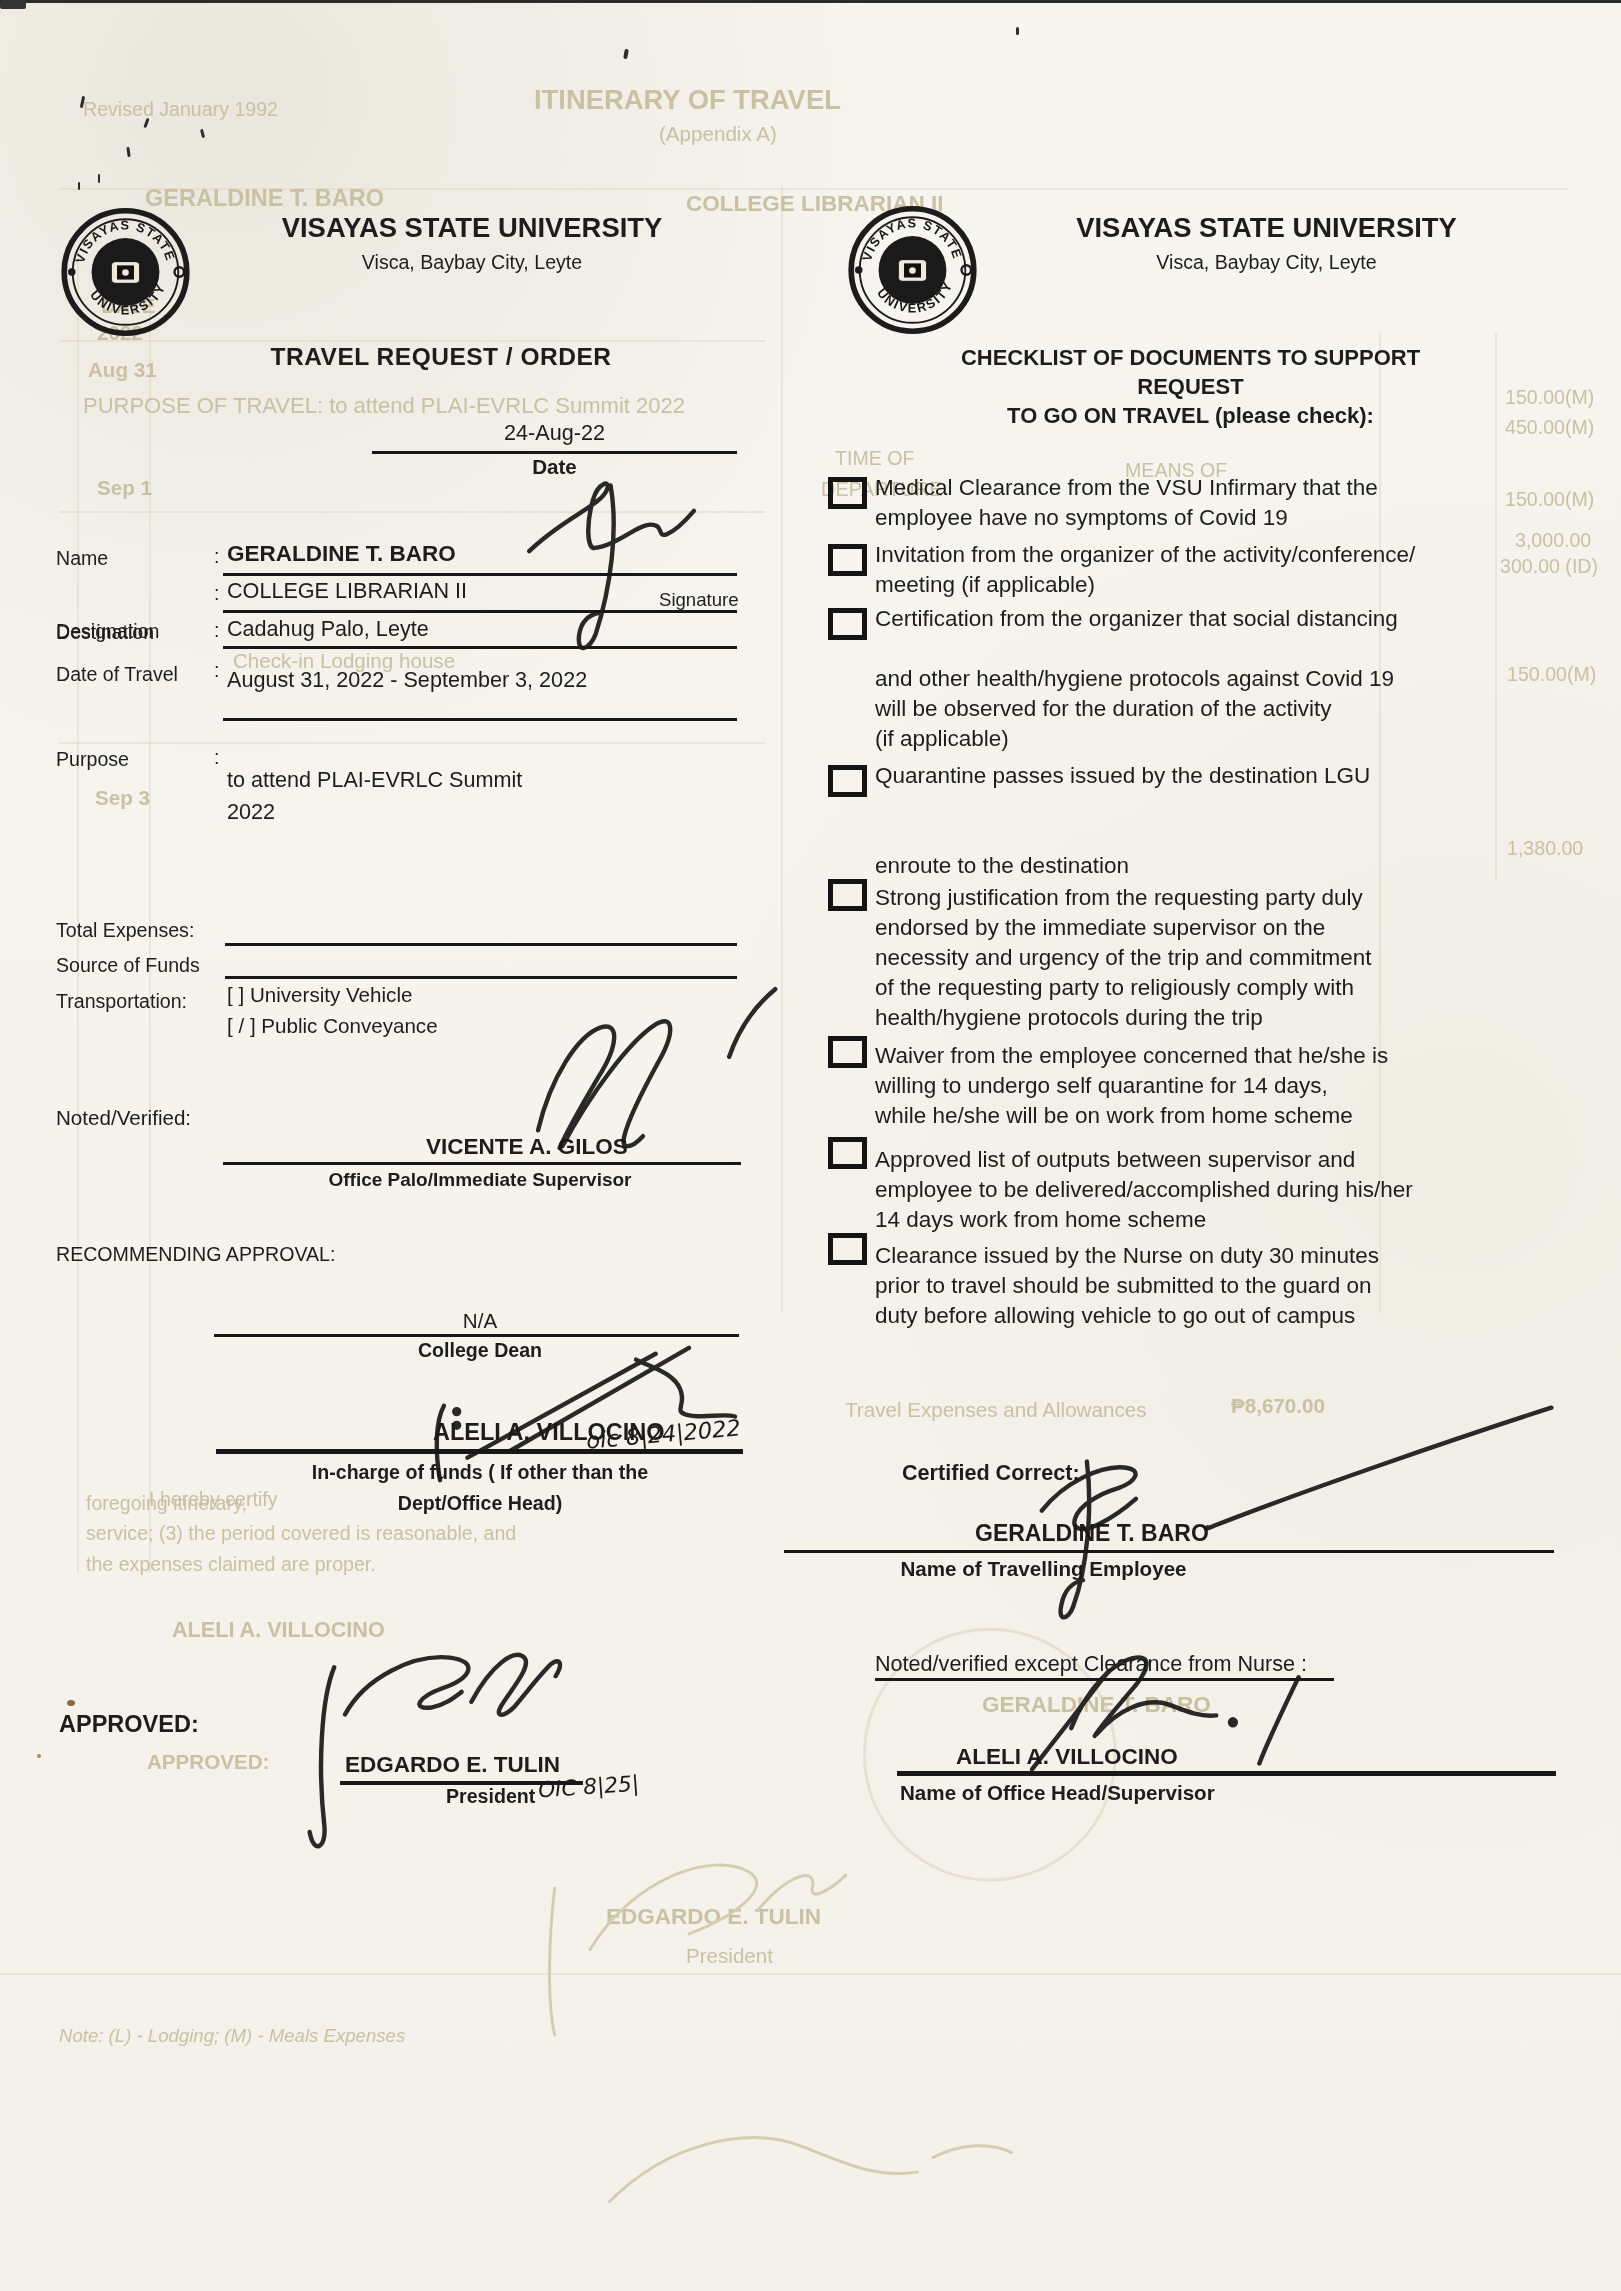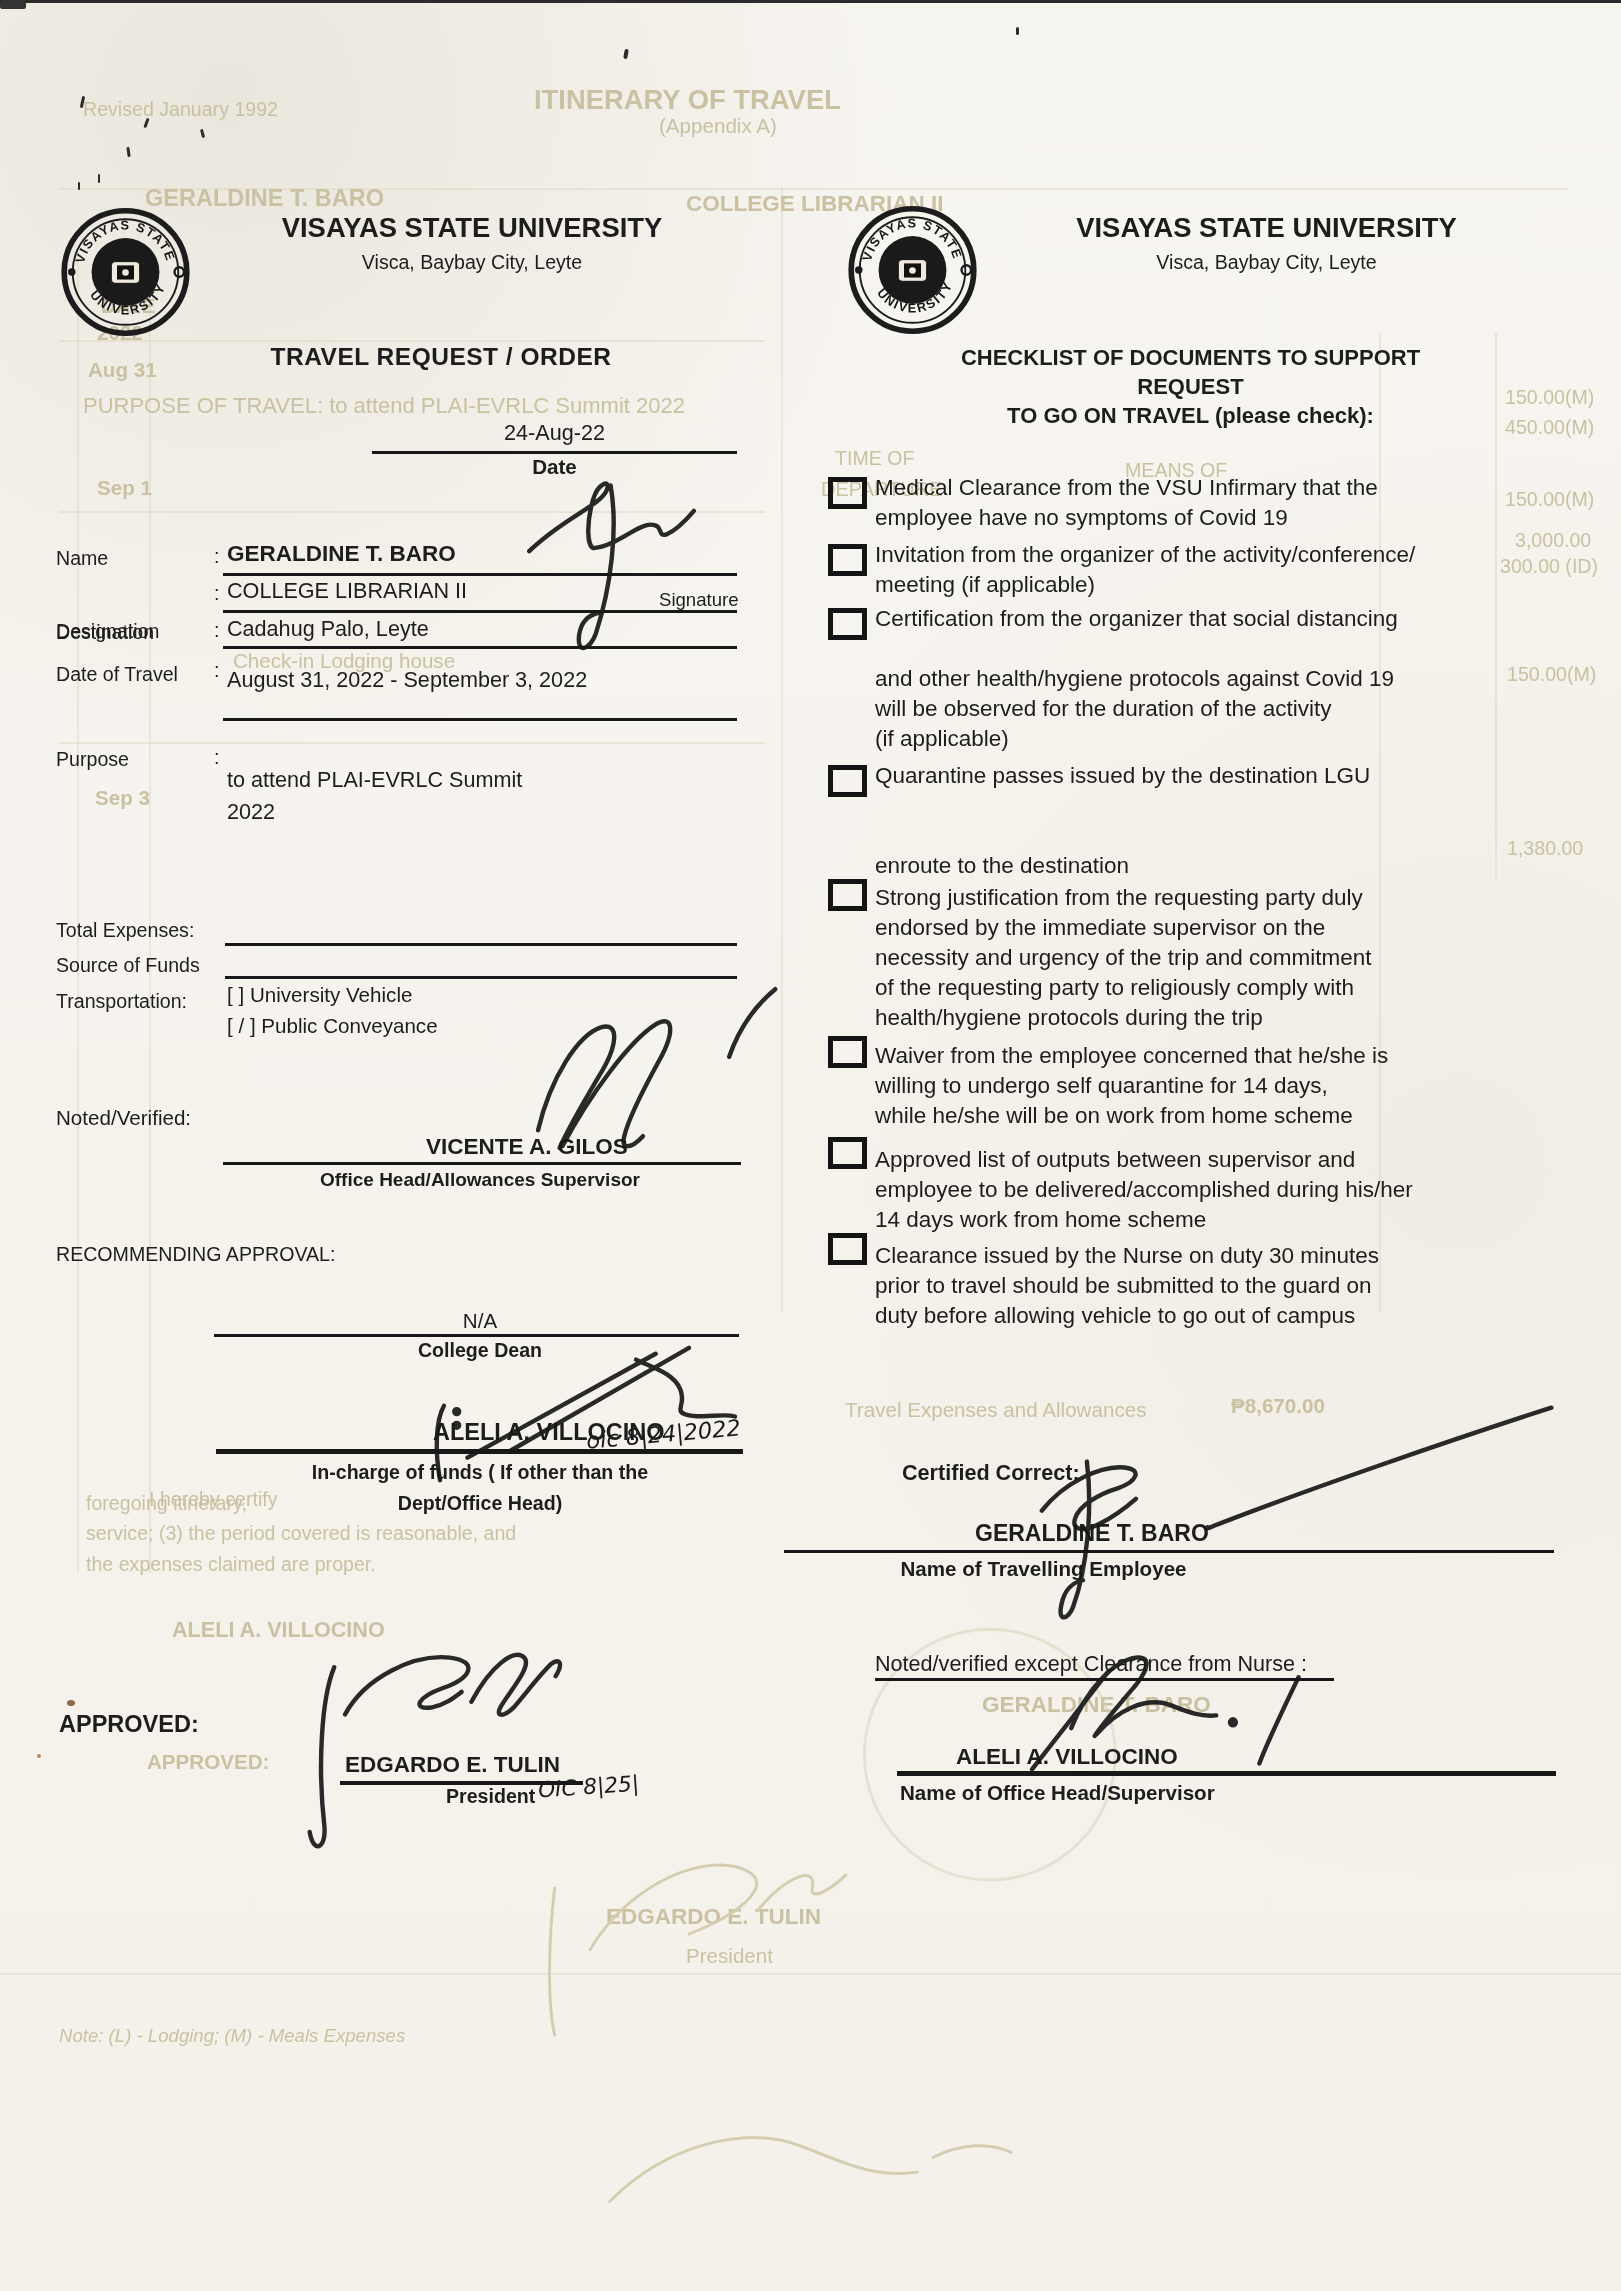--- a/index.html
+++ b/index.html
@@ -36,21 +36,21 @@
     <div class="gline-h" style="left:59px;top:511px;width:706px;"></div>
     <div class="gline-h" style="left:59px;top:742px;width:706px;"></div>
     <div class="gline-h" style="left:0px;top:1973px;width:1621px;"></div>
     <div class="gline-v" style="left:77px;top:250px;height:1323px;"></div>
     <div class="gline-v" style="left:149px;top:250px;height:1323px;"></div>
     <div class="gline-v" style="left:781px;top:186px;height:1127px;"></div>
     <div class="gline-v" style="left:1379px;top:333px;height:980px;"></div>
     <div class="gline-v" style="left:1495px;top:333px;height:549px;"></div>
   <div class="ghost" style="left: 83px; top: 98px; font-size: 19.6px;">Revised January 1992</div>
       <div class="ghost" style="left: 534px; top: 84px; font-size: 27.4px; font-weight: 700;">ITINERARY OF TRAVEL</div>
-      <div class="ghost" style="left: 659px; top: 114px; font-size: 20.6px;">(Appendix A)</div>
+      <div class="ghost" style="left: 659px; top: 122px; font-size: 20.6px;">(Appendix A)</div>
       <div class="ghost" style="left: 145px; top: 185px; font-size: 23.5px; font-weight: 700;">GERALDINE T. BARO</div>
       <div class="ghost" style="left: 686px; top: 191px; font-size: 22.5px; font-weight: 700;">COLLEGE LIBRARIAN II</div>
       <div class="ghost" style="left: 101px; top: 294px; font-size: 20.6px; font-weight: 700;">DATE</div>
       <div class="ghost" style="left: 97px; top: 321px; font-size: 20.6px; font-weight: 700;">2022</div>
       <div class="ghost" style="left: 88px; top: 358px; font-size: 20.6px; font-weight: 700;">Aug 31</div>
       <div class="ghost" style="left: 83px; top: 393px; font-size: 22px;">PURPOSE OF TRAVEL:  to attend PLAI-EVRLC Summit 2022</div>
       <div class="ghost" style="left: 97px; top: 476px; font-size: 20.6px; font-weight: 700;">Sep 1</div>
       <div class="ghost" style="left: 95px; top: 786px; font-size: 20.6px; font-weight: 700;">Sep 3</div>
       <div class="ghost" style="left: 233px; top: 649px; font-size: 20.6px;">Check-in Lodging house</div>
       <div class="ghost" style="left: 835px; top: 447px; font-size: 19.6px;">TIME OF</div>
@@ -156,21 +156,21 @@
   <div class="ln" style="left:225px;top:943px;width:512px;"></div>
   <div class="abs" style="left:56px;top:954px;font-size:19.6px;">Source of Funds</div>
   <div class="ln" style="left:225px;top:976px;width:512px;"></div>
   <div class="abs" style="left:56px;top:990px;font-size:19.6px;">Transportation:</div>
   <div class="abs" style="left:227px;top:983px;font-size:20.6px;">[ ] University Vehicle</div>
   <div class="abs" style="left:227px;top:1014px;font-size:20.6px;">[ / ] Public Conveyance</div>
 
   <div class="abs" style="left:56px;top:1106px;font-size:20.6px;">Noted/Verified:</div>
   <div class="abs b" style="left:426px;top:1134px;font-size:22.5px;">VICENTE A. GILOS</div>
   <div class="ln" style="left:223px;top:1162px;width:518px;"></div>
-  <div class="abs b c" style="left:245px;top:1169px;width:470px;font-size:19px;">Office Head/Allowances Supervisor</div>
+  <div class="abs b c" style="left:245px;top:1169px;width:470px;font-size:19px;">Office Palo/Immediate Supervisor</div>
 
   <div class="abs" style="left:56px;top:1243px;font-size:19.6px;">RECOMMENDING APPROVAL:</div>
   <div class="abs c" style="left:225px;top:1309px;width:510px;font-size:20.6px;">N/A</div>
   <div class="ln" style="left:214px;top:1334px;width:525px;"></div>
   <div class="abs b c" style="left:225px;top:1339px;width:510px;font-size:19.6px;">College Dean</div>
 
   <div class="abs b" style="left:433px;top:1419px;font-size:23.5px;">ALELI A. VILLOCINO</div>
   <span class="hand" style="left:586px;top:1421px;font-size:22.5px;transform:rotate(-5deg);">oic 8|24|2022</span>
   <div class="ln" style="left:216px;top:1449px;width:527px;height:4.9px;"></div>
   <div class="abs b c pre" style="left:225px;top:1457px;width:510px;font-size:19.6px;line-height:31px;">In-charge of  funds ( If other than the

